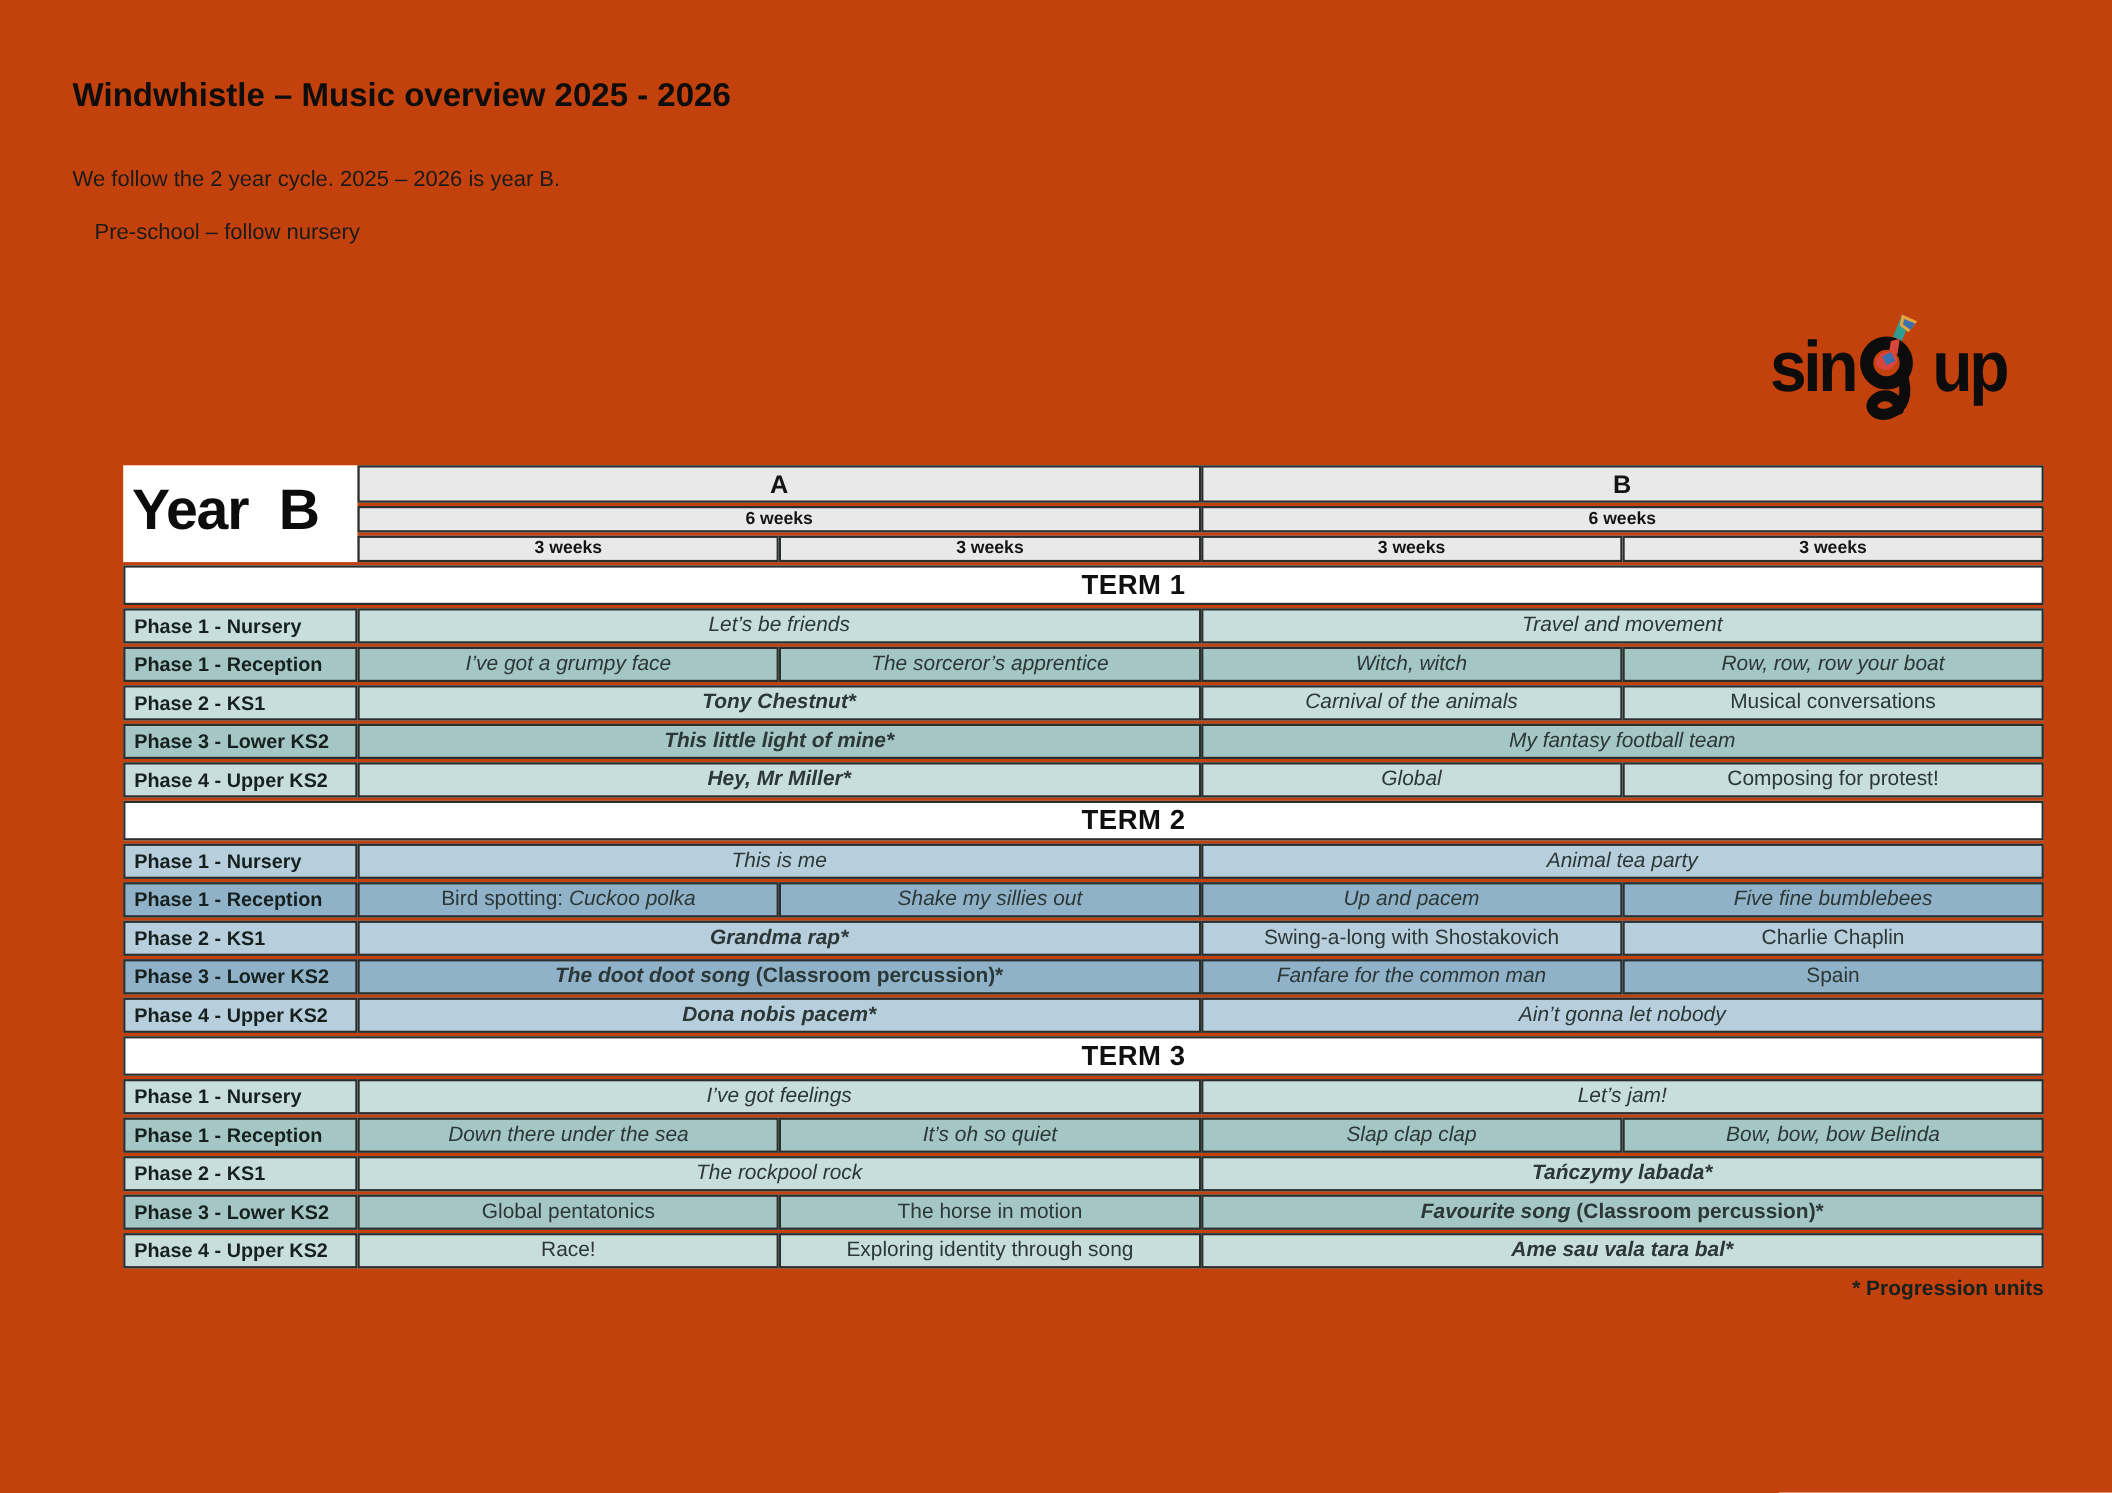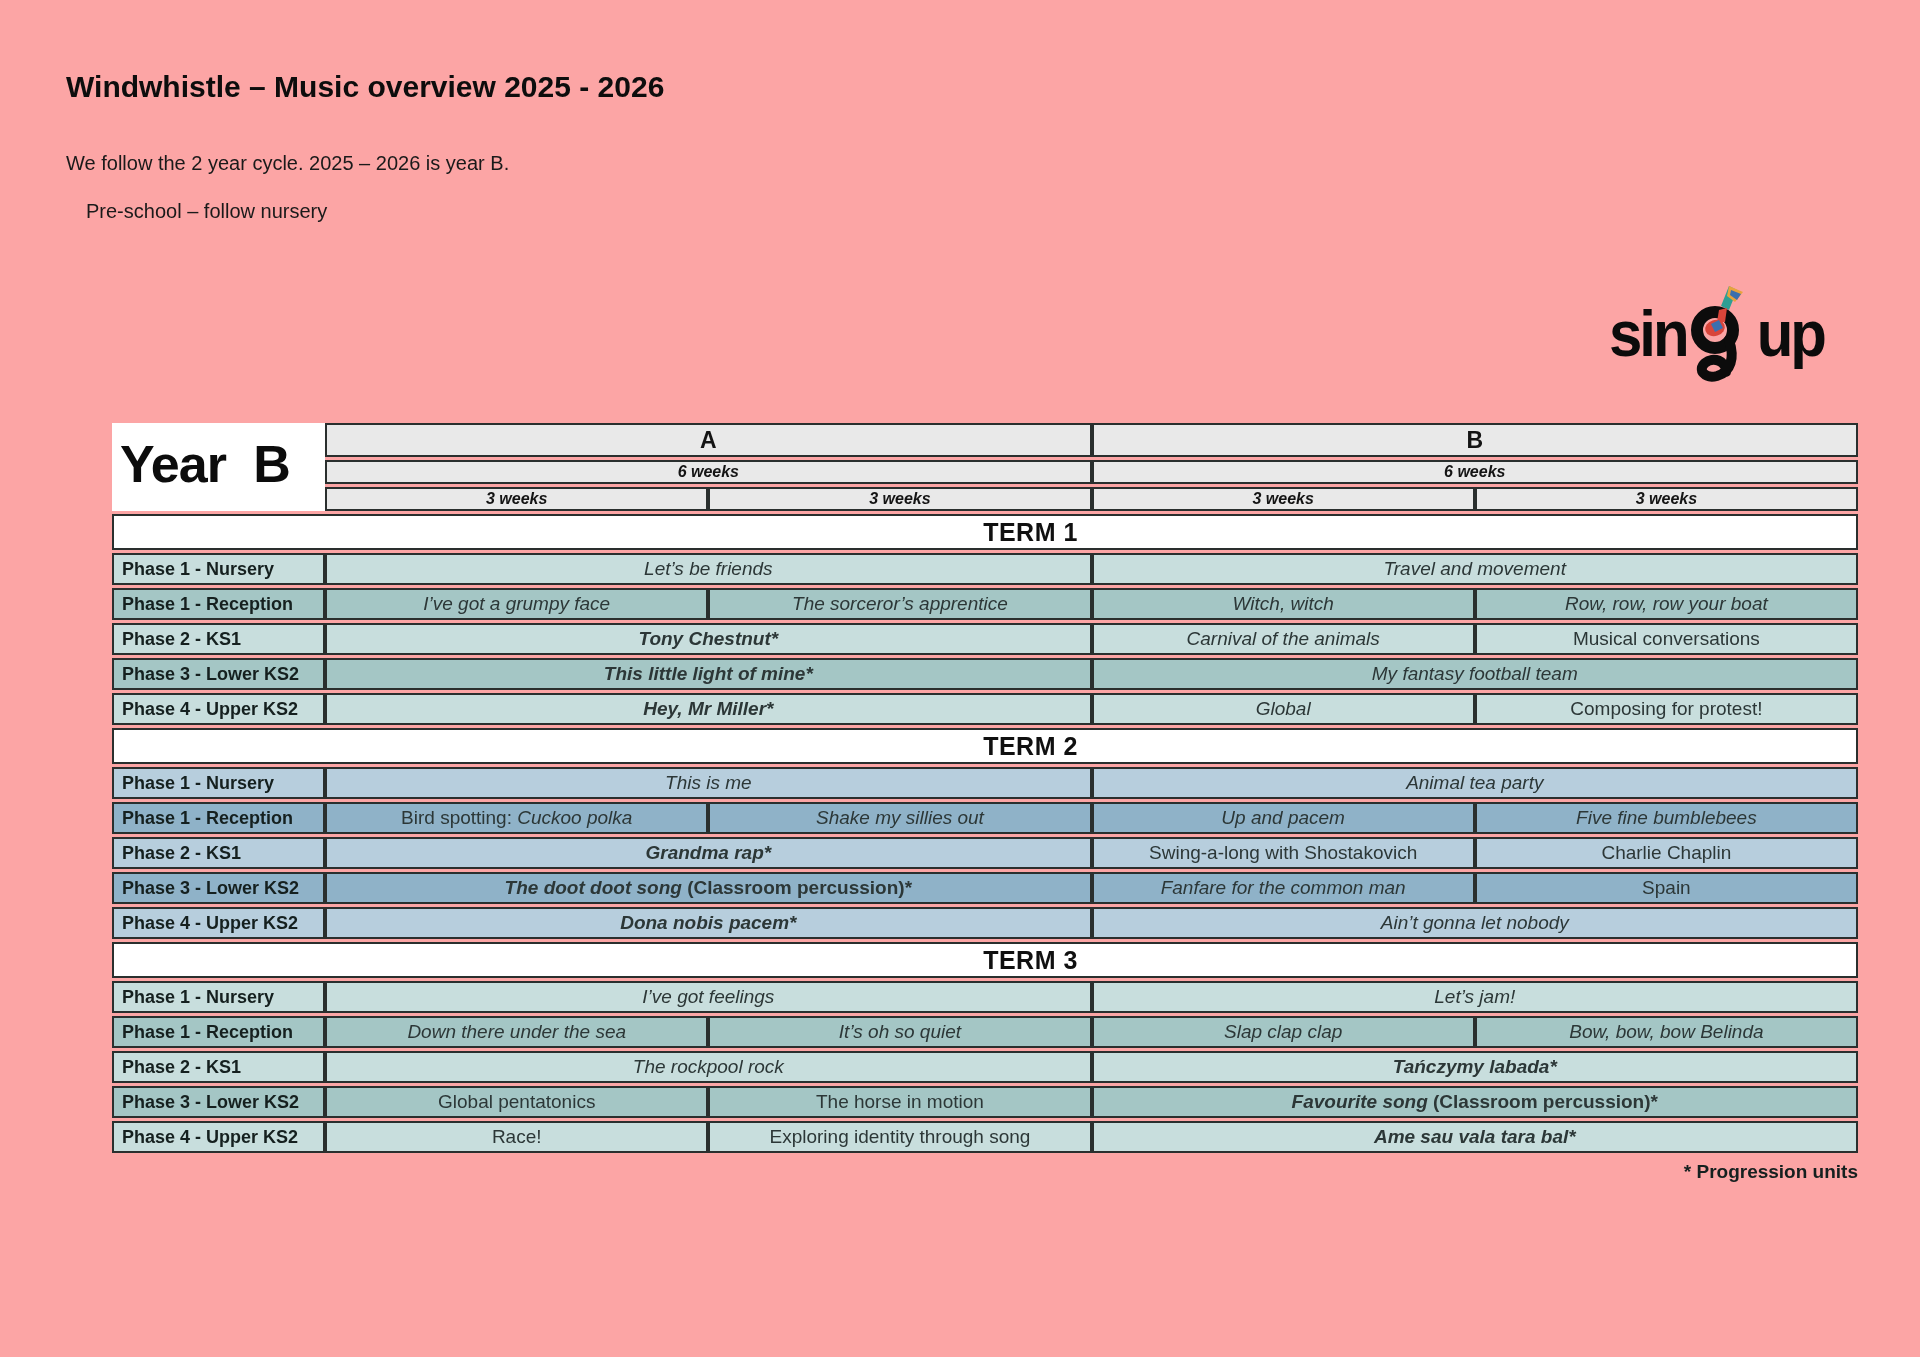--- a/index.html
+++ b/index.html
@@ -1,17 +1,17 @@
 <!DOCTYPE html>
 <html><head>
 <meta charset="utf-8">
 <style>
   html,body { margin:0; padding:0; background:#ffffff; }
   .page {
-    position:relative; width:1920px; height:1357px; background:#fca5a5;
+    position:relative; width:1920px; height:1357px; background:#c2410c;
     font-family:"Liberation Sans", sans-serif; color:#111; overflow:hidden;
   }
   .doc-title { margin:0; padding:70px 0 0 66px; font-size:30px; font-weight:bold; color:#0d0d0d; }
   .intro { margin:0; padding-left:66px; font-size:20px; color:#1a1a1a; }
   .intro-1 { padding-top:48px; }
   .intro-2 { padding-top:25px;margin-left:20px; }
 
   
   .logo { position:absolute; top:282px; right:96px; display:flex; align-items:center; height:104px; }
   .logo .ltr { font-size:60px; font-weight:bold; letter-spacing:-3px; color:#0c0c0c; line-height:1; transform:scaleY(1.08); }
@@ -33,21 +33,21 @@
   .year-cell {
     border:none; background:#fff; vertical-align:middle; text-align:left;
     font-size:52px; font-weight:bold; letter-spacing:-1px; color:#0c0c0c; padding:0 0 6px 8px;
     word-spacing:14px;
   }
   .hd {
     background:#e9e9e9; border:2px solid #2a2f2e; text-align:center; vertical-align:middle;
     font-weight:bold; color:#141414;
   }
   .hd-cycle { height:34px; font-size:23px; }
-  .hd-weeks { height:24px; font-size:16px;font-style:italic; }
+  .hd-weeks { height:24px; font-size:16px; }
 
   .term-cell { background:#ffffff; border:2px solid #2a2f2e; height:36px; vertical-align:middle; }
   .term-cell .term-inner { padding-left:91px; text-align:center; font-size:25px; font-weight:bold; color:#101010; letter-spacing:0.5px; }
 
   .phase {
     border:2px solid #2a2f2e; height:32px; vertical-align:middle; text-align:left;
     font-weight:bold; font-size:18px; color:#15201f; padding:0 4px 0 8px; white-space:nowrap;
   }
   .unit {
     border:2px solid #2a2f2e; height:20px; vertical-align:middle; text-align:center;

